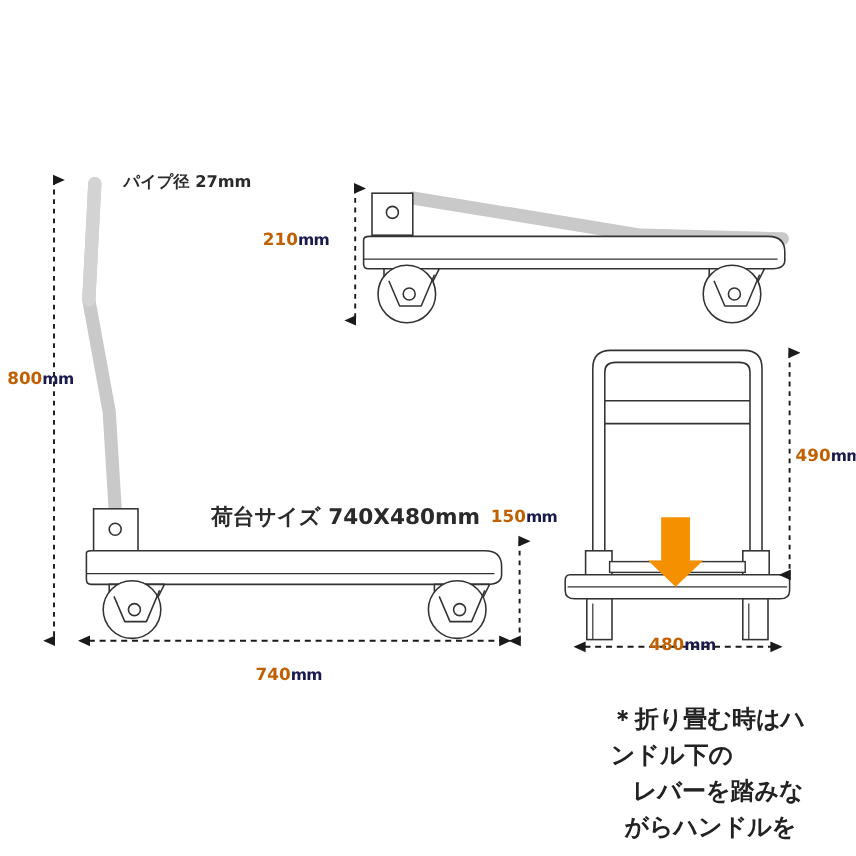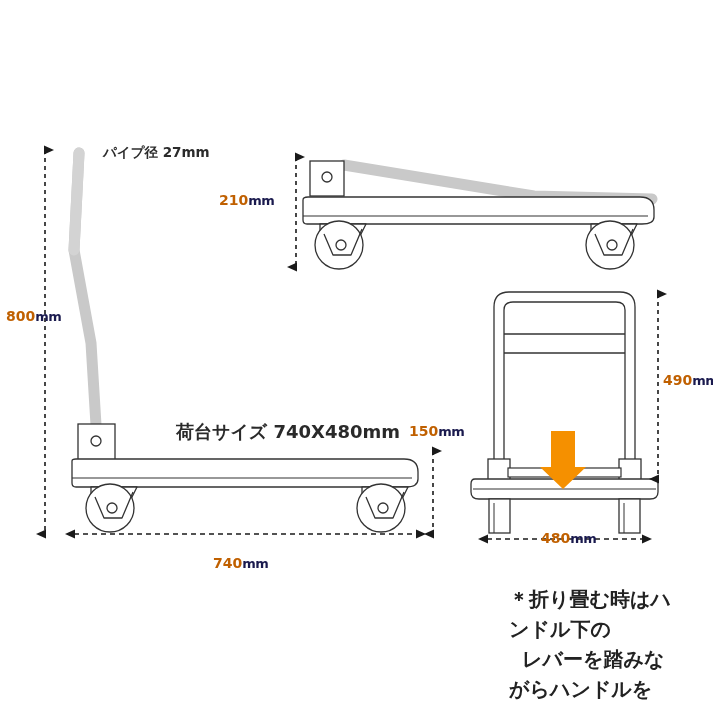--- a/index.html
+++ b/index.html
@@ -38,21 +38,21 @@
   #bed-label{left:176px;top:423px;font-size:18px;color:#2a2a2a;}
 
   #note{
     position:absolute;left:509px;top:572px;
     font-size:20px;line-height:1.5;
     color:#222;font-weight:700;
     font-family:"DejaVu Sans","Liberation Sans",sans-serif;
     margin-top:12px;
   }
   #note .l1{display:block;text-indent:0;}
-  #note .l2{display:block;text-indent:13px;}
+  #note .l2{display:block;text-indent:13px;text-align:center;}
   #note .l3{display:block;text-indent:13px;}
 
   
   #lbl-900{left:6px;top:309px;}
   #lbl-240{left:219px;top:193px;}
   #lbl-150{left:409px;top:424px;}
   #lbl-740{left:213px;top:544px;margin-top:12px;}
   #lbl-750{left:663px;top:373px;}
   #lbl-480{left:541px;top:531px;}
 </style>

